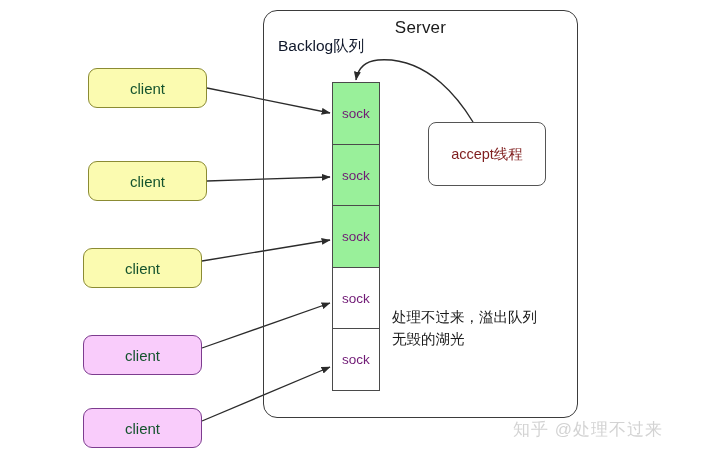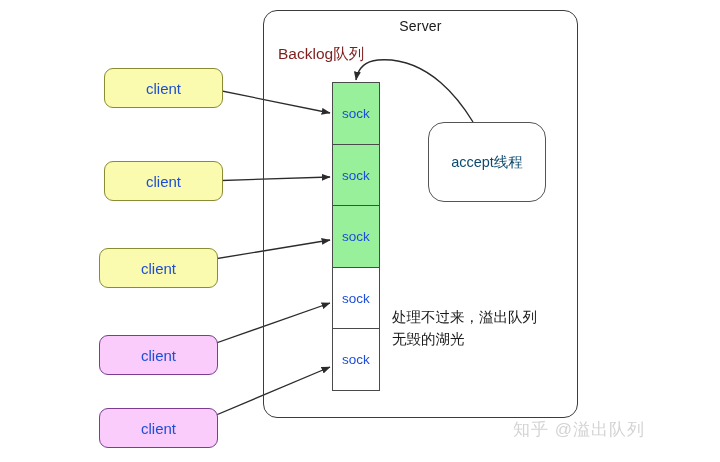--- a/index.html
+++ b/index.html
@@ -34,32 +34,32 @@
     border-radius: 14px;
     background: transparent;
     box-sizing: border-box;
   }
   .server-title {
     position: absolute;
     left: 263px;
     top: 18px;
     width: 315px;
     text-align: center;
-    font-size: 14px;
+    font-size: 17px;
     color: #1a1a1a;
     letter-spacing: 0.2px;
   }
 
   
   .backlog-label {
     position: absolute;
     left: 278px;
-    top: 44px;
+    top: 36px;
     font-size: 15.5px;
-    color: #7f1d1d;
+    color: #0f172a;
     white-space: nowrap;
   }
 
   
   .queue {
     position: absolute;
     left: 332px;
     top: 82px;
     width: 48px;
     height: 315px;
@@ -68,42 +68,42 @@
   .queue-cell {
     position: relative;
     box-sizing: border-box;
     height: 63px;
     border: 1.4px solid #4a4a4a;
     margin-top: -1.4px;
     display: flex;
     align-items: center;
     justify-content: center;
     font-size: 13.5px;
-    color: #1d4ed8;
+    color: #701a75;
   }
   .queue-cell:first-child { margin-top: 0; }
   .queue-cell.filled { background: #99f09a; }
   .queue-cell.empty  { background: #ffffff; }
 
   
   .accept-box {
     position: absolute;
     left: 428px;
     top: 122px;
     width: 118px;
-    height: 80px;
+    height: 64px;
     border: 1.5px solid #555555;
-    border-radius: 16px;
+    border-radius: 8px;
     background: #ffffff;
     box-sizing: border-box;
     display: flex;
     align-items: center;
     justify-content: center;
     font-size: 14.5px;
-    color: #0c4a6e;
+    color: #7f1d1d;
   }
 
   
   .accept-call-label {
     position: absolute;
     left: 445px;
     top: 70px;
     font-size: 14.5px;
     color: #1a1a1a;
     white-space: nowrap;
@@ -124,22 +124,21 @@
   
   .client-box {
     position: absolute;
     box-sizing: border-box;
     height: 40px;
     border-radius: 9px;
     display: flex;
     align-items: center;
     justify-content: center;
     font-size: 15px;
-    color: #1d4ed8;
-    margin-left: 16px;
+    color: #14532d;
   }
   .client-box.yellow {
     background: #fbfbb0;
     border: 1.5px solid #8b8b33;
   }
   .client-box.pink {
     background: #f9ccfb;
     border: 1.5px solid #7d3c8f;
   }
 
@@ -221,15 +220,15 @@
   <div class="client-box yellow" style="left:83px; top:248px; width:119px;">
     <span>client</span>
   </div>
   <div class="client-box pink" style="left:83px; top:335px; width:119px;">
     <span>client</span>
   </div>
   <div class="client-box pink" style="left:83px; top:408px; width:119px;">
     <span>client</span>
   </div>
 
-  <div class="watermark">知乎 @溢出队列</div>
+  <div class="watermark">知乎 @处理不过来</div>
 
 </div>
 
 </body></html>

